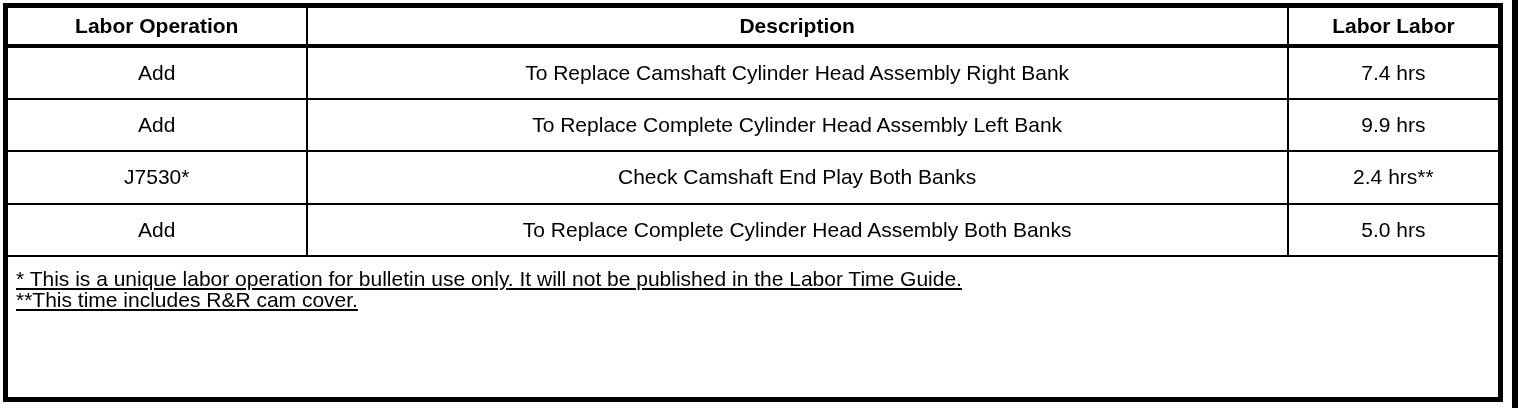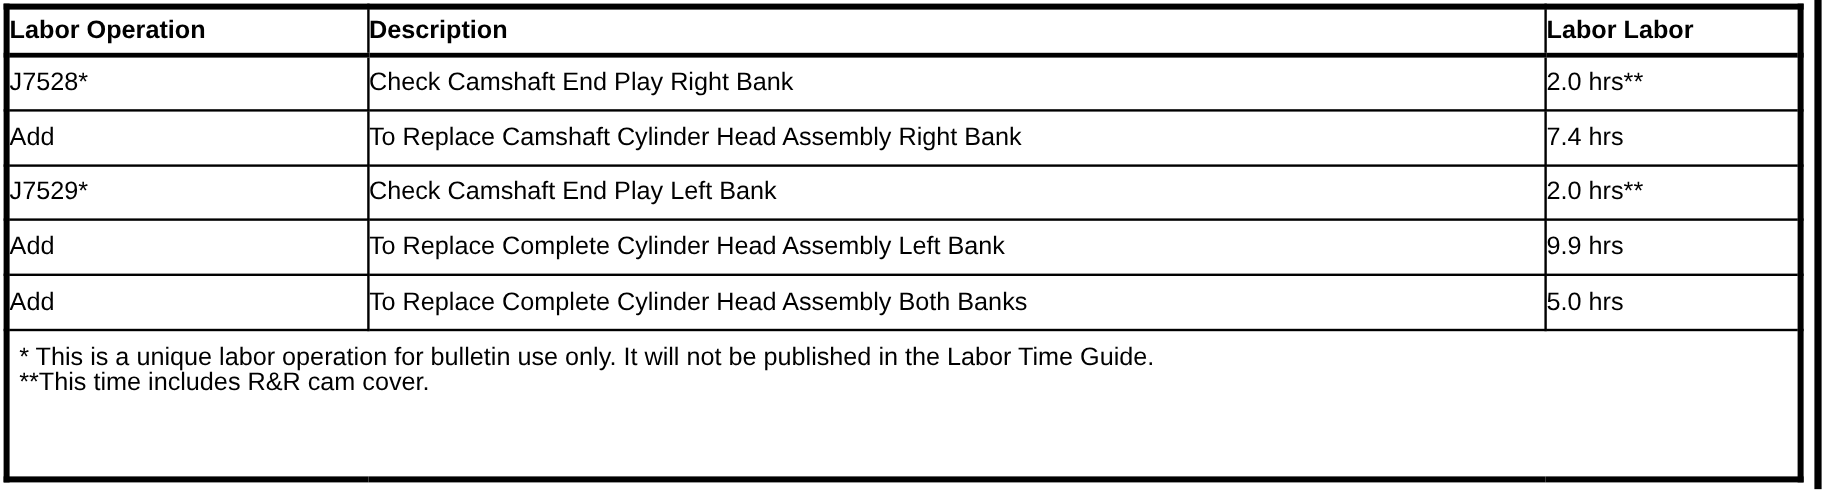--- a/index.html
+++ b/index.html
@@ -24,40 +24,41 @@
     height: 399px;
     border-collapse: collapse;
     table-layout: fixed;
     background: #ffffff;
     border: 5px solid #000000;
     font-size: 21px;
   }
   .labor-table th,
   .labor-table td {
     border: 2px solid #000000;
-    text-align: left;
+    text-align: center;
     vertical-align: middle;
     padding: 0;
     overflow: hidden;
     white-space: nowrap;
   }
   .labor-table thead th {
     font-weight: bold;
     height: 36px;
     border-bottom: 4px solid #000000;
   }
   .labor-table tbody tr.data-row {
     height: 41px;
   }
   .labor-table td.notes-cell {
     height: 97px;
     text-align: left;
     vertical-align: top;
     padding: 11px 8px 0 8px;
     white-space: normal;
+    text-decoration: underline;
   }
   .note {
     margin: 0;
     line-height: 21px;
   }
   .note + .note {
   }
   .edge-line {
     position: absolute;
     top: 0;
@@ -80,38 +81,33 @@
     </colgroup>
     <thead>
       <tr>
         <th>Labor Operation</th>
         <th>Description</th>
         <th>Labor Labor</th>
       </tr>
     </thead>
     <tbody>
       <tr class="data-row">
-        <td>J7528*</td>
-        <td>Check Camshaft End Play Right Bank</td>
-        <td>2.0 hrs**</td>
-      </tr>
-      <tr class="data-row">
         <td>Add</td>
         <td>To Replace Camshaft Cylinder Head Assembly Right Bank</td>
         <td>7.4 hrs</td>
       </tr>
       <tr class="data-row">
-        <td>J7529*</td>
-        <td>Check Camshaft End Play Left Bank</td>
-        <td>2.0 hrs**</td>
-      </tr>
-      <tr class="data-row">
         <td>Add</td>
         <td>To Replace Complete Cylinder Head Assembly Left Bank</td>
         <td>9.9 hrs</td>
+      </tr>
+      <tr class="data-row">
+        <td>J7530*</td>
+        <td>Check Camshaft End Play Both Banks</td>
+        <td>2.4 hrs**</td>
       </tr>
       <tr class="data-row">
         <td>Add</td>
         <td>To Replace Complete Cylinder Head Assembly Both Banks</td>
         <td>5.0 hrs</td>
       </tr>
       <tr>
         <td class="notes-cell" colspan="3">
           <p class="note">* This is a unique labor operation for bulletin use only. It will not be published in the Labor Time Guide.</p>
           <p class="note">**This time includes R&amp;R cam cover.</p>

